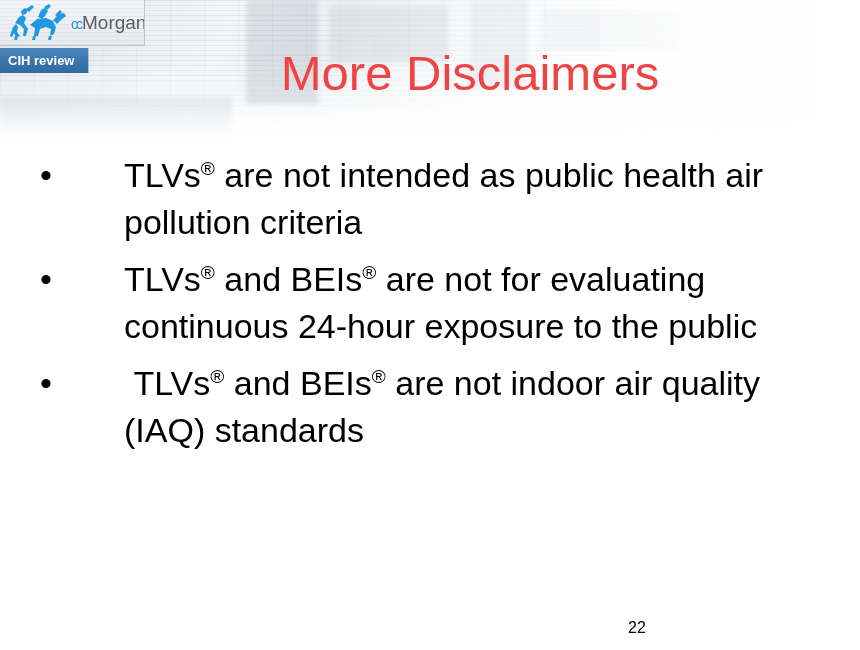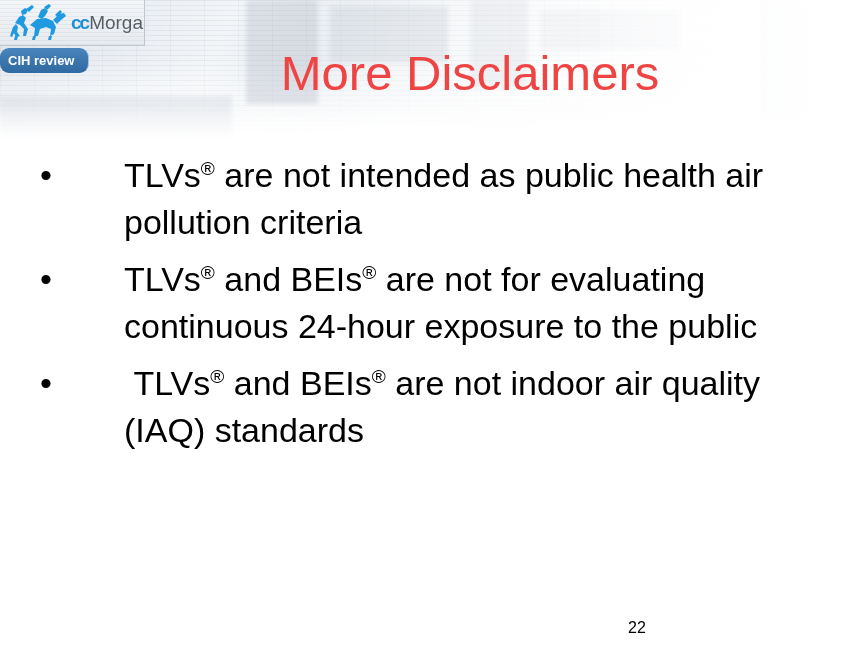--- a/index.html
+++ b/index.html
@@ -111,22 +111,22 @@
     flex: none;
   }
   .logo-wordmark {
     position: relative;
     display: flex;
     align-items: baseline;
     margin-left: 1px;
   }
   .logo-cc {
     color: #1f8fd6;
-    font-size: 19px;
-    font-weight: bold;
+    font-size: 14px;
+    font-weight: normal;
     letter-spacing: -2px;
     line-height: 1;
   }
   .logo-name {
     color: #595f66;
     font-size: 19px;
     font-weight: normal;
     line-height: 1;
     margin-left: 1px;
   }
@@ -136,21 +136,20 @@
     position: absolute;
     left: 0; top: 48px;
     width: 89px;
     height: 25px;
     background: linear-gradient(to bottom, #4a86bd 0%, #3c76ad 48%, #2f6aa2 100%);
     border-right: 1px solid rgba(255,255,255,0.55);
     display: flex;
     align-items: center;
     box-sizing: border-box;
     padding-left: 8px;
-    border-radius: 9px;
   }
   .cih-tab-label {
     color: #ffffff;
     font-size: 13px;
     font-weight: bold;
     line-height: 1;
     white-space: nowrap;
   }
 
   

